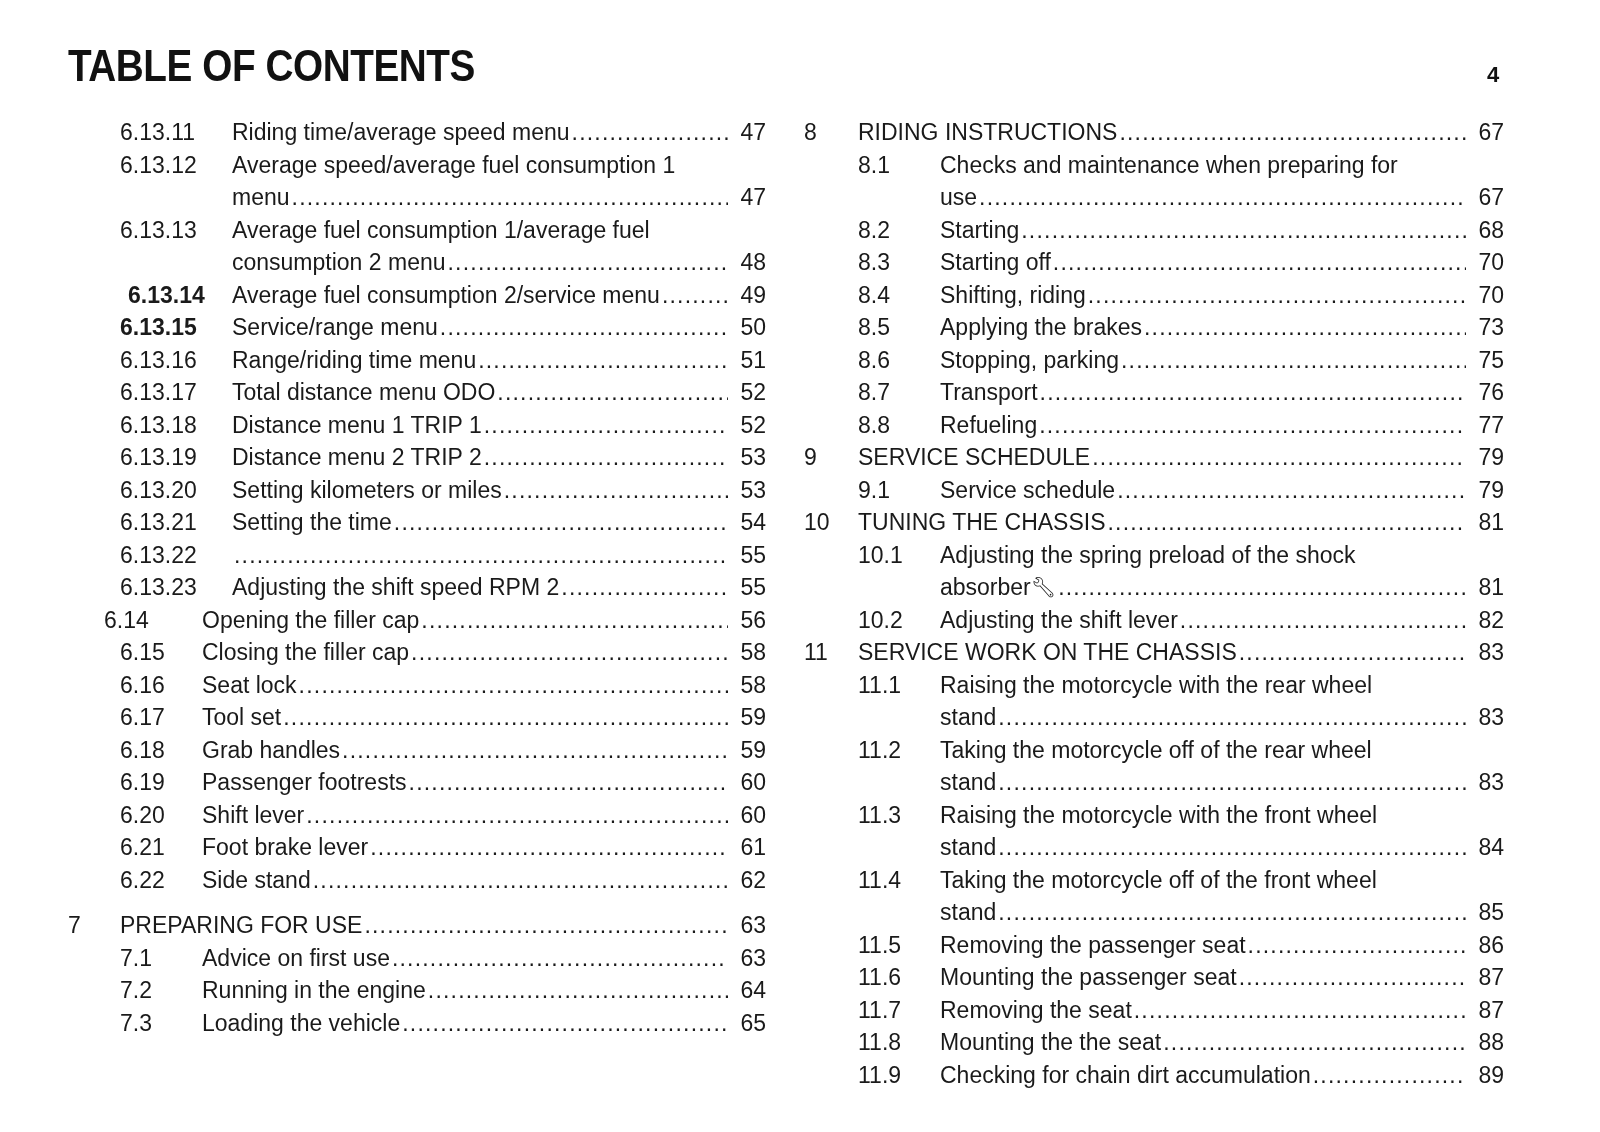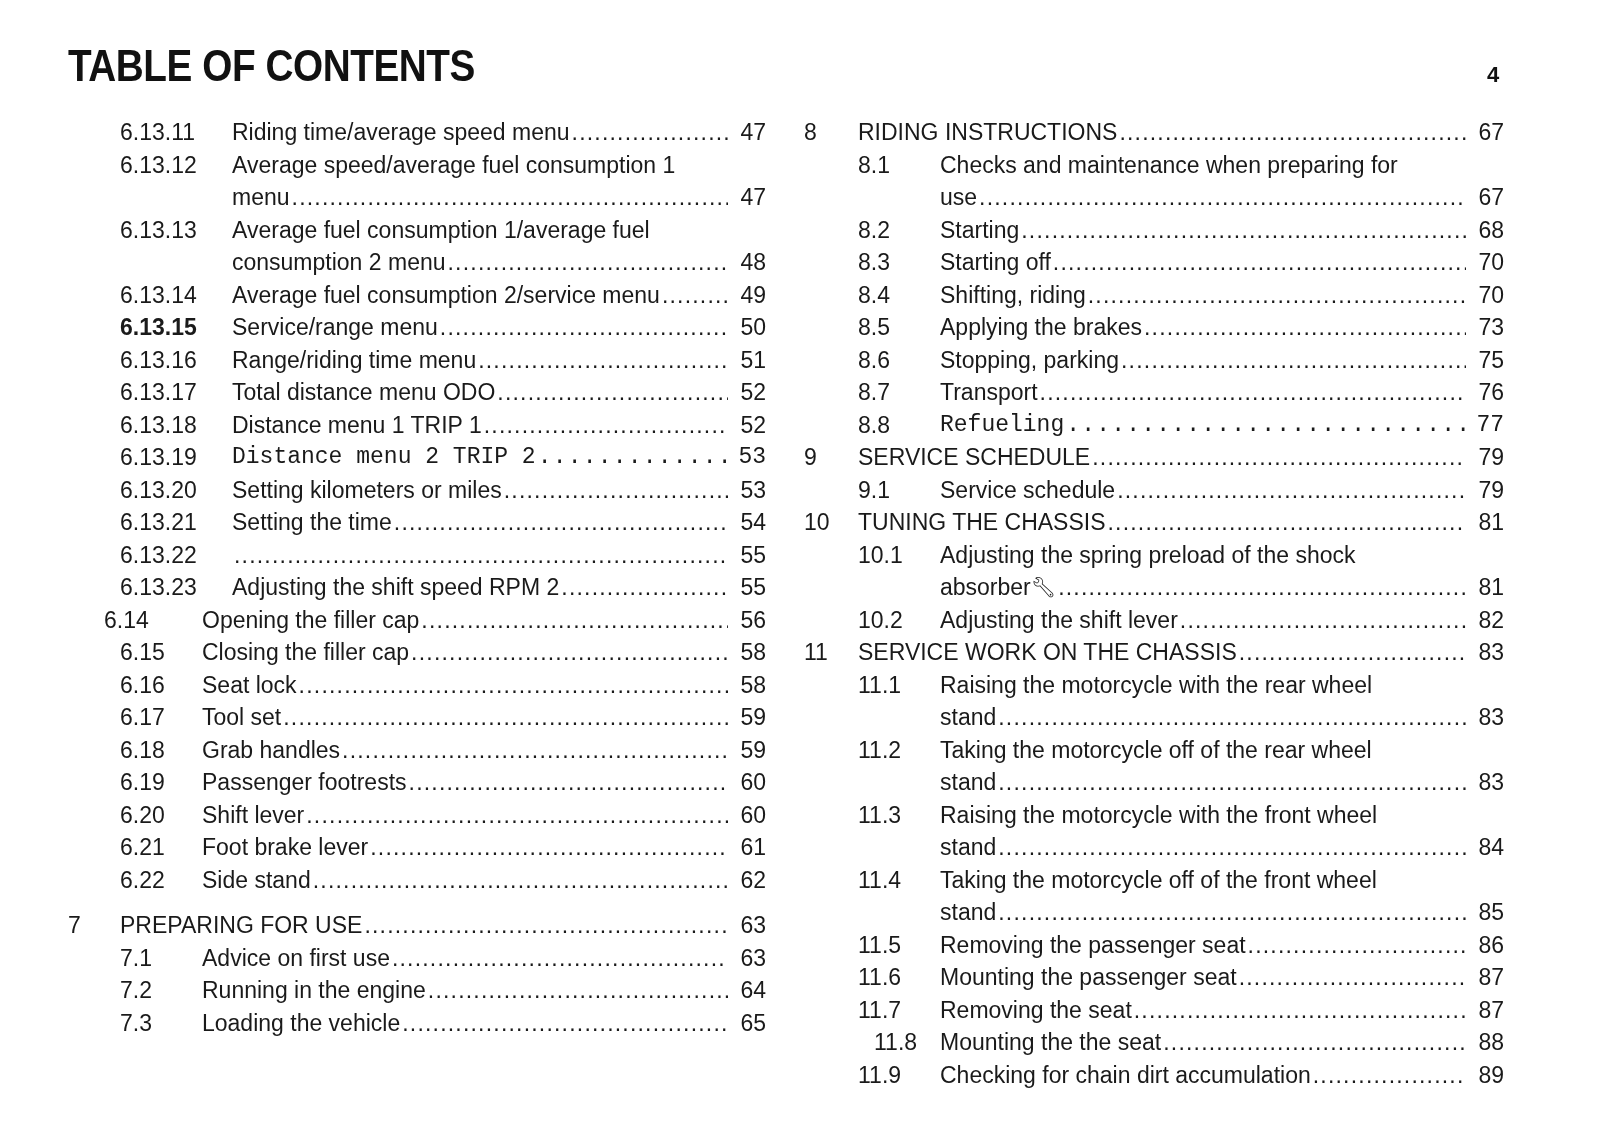--- a/index.html
+++ b/index.html
@@ -52,21 +52,21 @@
       <div style="padding-left: 164px;">
         <div class="line1"><span class="text">Average fuel consumption 1/average fuel</span></div>
         <div class="body">
           <span class="text">consumption 2 menu</span>
           <span class="dots"></span>
           <span class="page">48</span>
         </div>
       </div>
     </div>
     <div class="entry">
-      <span class="num" style="left: 52px;">6.13.14</span>
+      <span class="num" style="left: 60px; font-weight: bold;">6.13.14</span>
       <div style="padding-left: 164px;">
         <div class="body">
           <span class="text">Average fuel consumption 2/service menu</span>
           <span class="dots"></span>
           <span class="page">49</span>
         </div>
       </div>
     </div>
     <div class="entry">
       <span class="num" style="left: 52px; font-weight: bold;">6.13.15</span>
@@ -103,21 +103,21 @@
       <div style="padding-left: 164px;">
         <div class="body">
           <span class="text">Distance menu 1 TRIP 1</span>
           <span class="dots"></span>
           <span class="page">52</span>
         </div>
       </div>
     </div>
     <div class="entry">
       <span class="num" style="left: 52px;">6.13.19</span>
-      <div style="padding-left: 164px; font-family: Liberation Mono, monospace;">
+      <div style="padding-left: 164px;">
         <div class="body">
           <span class="text">Distance menu 2 TRIP 2</span>
           <span class="dots"></span>
           <span class="page">53</span>
         </div>
       </div>
     </div>
     <div class="entry">
       <span class="num" style="left: 52px;">6.13.20</span>
       <div style="padding-left: 164px;">
@@ -365,21 +365,21 @@
       <div style="padding-left: 136px;">
         <div class="body">
           <span class="text">Transport</span>
           <span class="dots"></span>
           <span class="page">76</span>
         </div>
       </div>
     </div>
     <div class="entry">
       <span class="num" style="left: 54px;">8.8</span>
-      <div style="padding-left: 136px; font-family: Liberation Mono, monospace;">
+      <div style="padding-left: 136px;">
         <div class="body">
           <span class="text">Refueling</span>
           <span class="dots"></span>
           <span class="page">77</span>
         </div>
       </div>
     </div>
     <div class="entry">
       <span class="num" style="left: 0px;">9</span>
       <div style="padding-left: 54px;">
@@ -510,21 +510,21 @@
       <span class="num" style="left: 54px;">11.7</span>
       <div style="padding-left: 136px;">
         <div class="body">
           <span class="text">Removing the seat</span>
           <span class="dots"></span>
           <span class="page">87</span>
         </div>
       </div>
     </div>
     <div class="entry">
-      <span class="num" style="left: 70px;">11.8</span>
+      <span class="num" style="left: 54px;">11.8</span>
       <div style="padding-left: 136px;">
         <div class="body">
           <span class="text">Mounting the the seat</span>
           <span class="dots"></span>
           <span class="page">88</span>
         </div>
       </div>
     </div>
     <div class="entry">
       <span class="num" style="left: 54px;">11.9</span>

